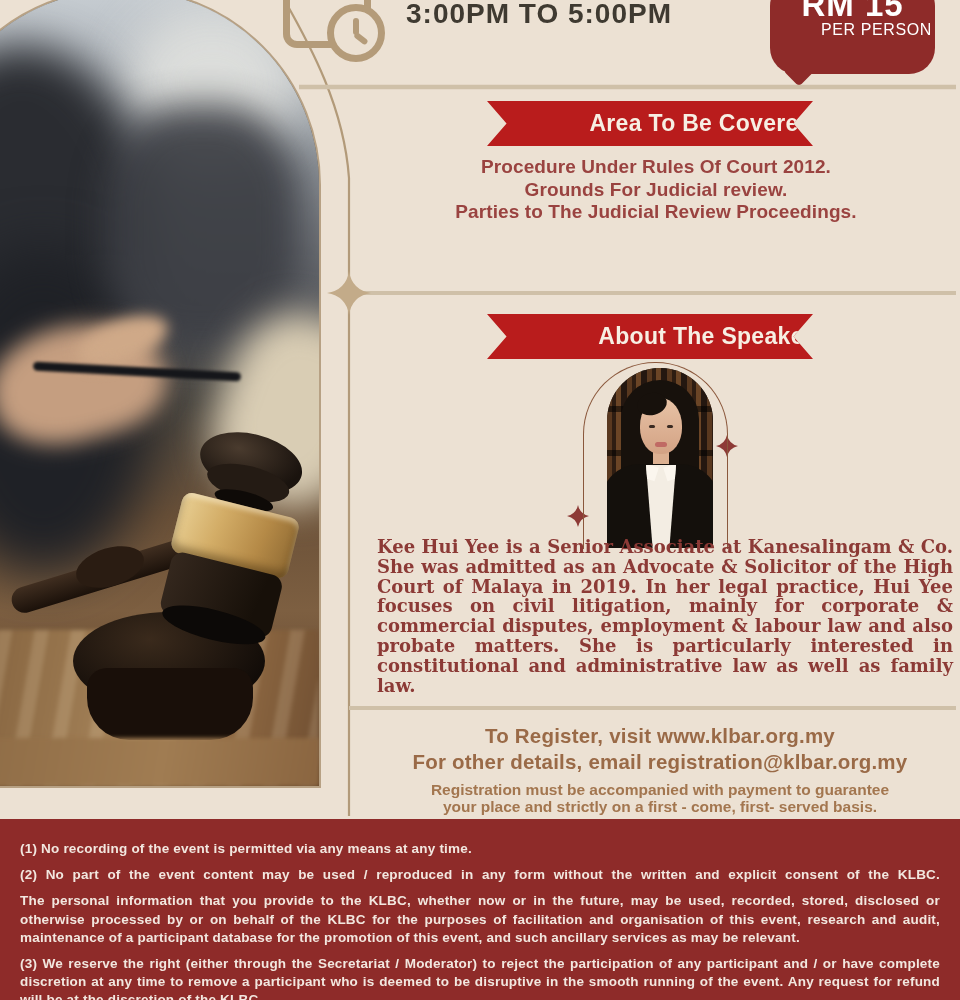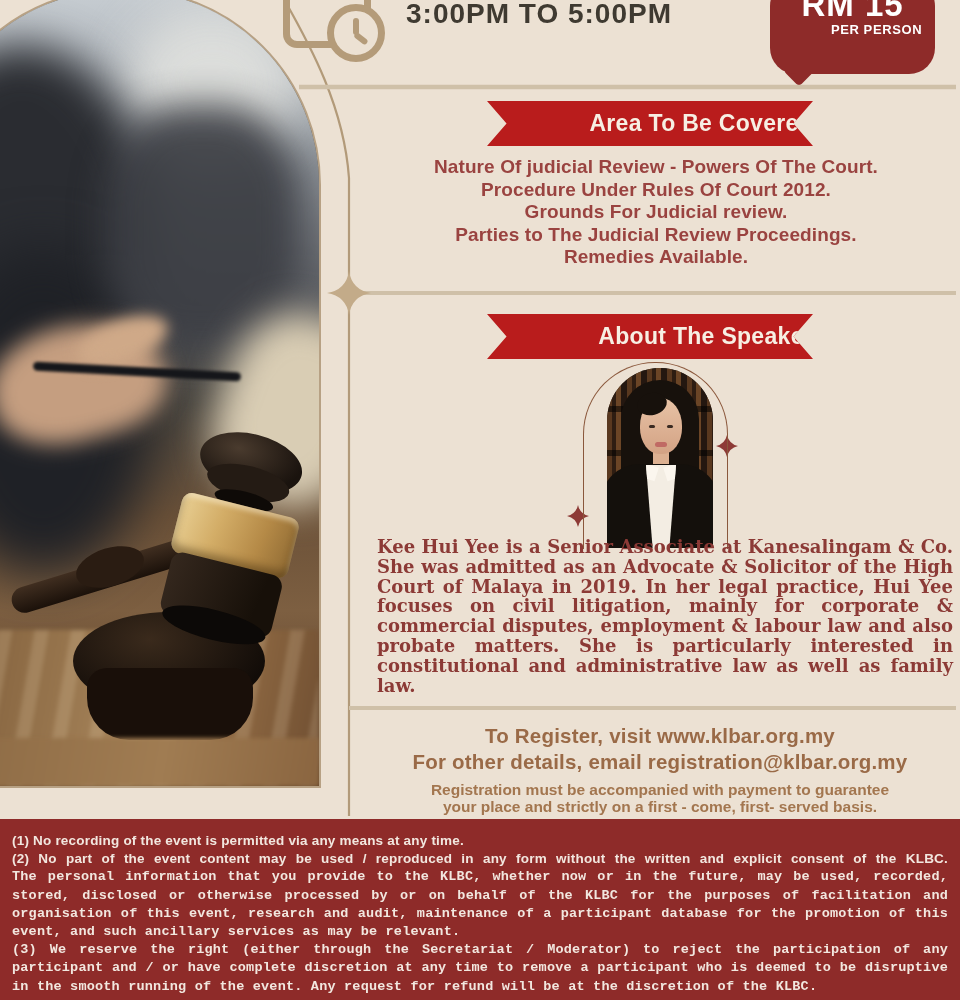--- a/index.html
+++ b/index.html
@@ -52,21 +52,21 @@
   .decor{position:absolute;inset:0;pointer-events:none;}
   
   .cal-body{position:absolute;left:283px;top:-22px;width:74px;height:56px;border:7px solid #b49b79;border-radius:14px;}
   .clock{position:absolute;left:327px;top:4px;width:44px;height:44px;border:7px solid #b49b79;border-radius:50%;background:#ece1d3;}
   .clock::before{content:"";position:absolute;left:19px;top:7px;width:6px;height:17px;background:#b49b79;border-radius:3px;}
   .clock::after{content:"";position:absolute;left:21px;top:20px;width:15px;height:6px;background:#b49b79;border-radius:3px;transform:rotate(38deg);transform-origin:left center;}
   .time-block{position:absolute;left:406px;top:-4px;color:#3f3a31;font-weight:800;font-size:28px;line-height:35px;letter-spacing:1px;}
   .price-badge{position:absolute;left:770px;top:-20px;width:165px;height:94px;background:#8e2b29;border-radius:26px;color:#fff;text-align:center;}
   .price-badge::after{content:"";position:absolute;left:18px;bottom:-8px;width:22px;height:22px;background:#8e2b29;transform:rotate(45deg);border-radius:4px;z-index:-1;}
   .price-amount{font-size:33px;font-weight:800;letter-spacing:1px;margin-top:8px;line-height:34px;}
-  .price-unit{font-size:13px;font-weight:700;letter-spacing:.6px;line-height:15px;margin-left:48px;}
+  .price-unit{font-size:16px;font-weight:400;letter-spacing:.6px;line-height:15px;margin-left:48px;}
   
   .ribbon{position:absolute;left:487px;width:326px;height:45px;background:#b91c1c;
     clip-path:polygon(0 0,100% 0,94% 50%,100% 100%,0 100%,6% 50%);
     display:flex;align-items:center;justify-content:flex-end;
     color:#f7efe3;font-size:23px;font-weight:800;letter-spacing:.3px;}
   .ribbon-area{top:101px;}
   .ribbon-speaker{top:314px;}
   
   .topics{position:absolute;left:352px;top:156px;width:608px;text-align:center;
     color:#9a4340;font-size:19px;font-weight:800;line-height:22.6px;letter-spacing:.1px;}
@@ -94,22 +94,22 @@
     font-family:"DejaVu Serif", serif;font-weight:bold;font-size:18px;line-height:19.8px;
     color:#8c3a36;text-align:justify;}
   
   .register{position:absolute;left:352px;top:723px;width:616px;text-align:center;}
   .reg-main{font-size:20.5px;font-weight:800;color:#9a6a47;line-height:26px;letter-spacing:.2px;}
   .reg-note{font-size:15.5px;font-weight:700;color:#a3764f;line-height:17px;margin-top:6px;}
   
   .footer{position:absolute;left:0;top:819px;width:960px;height:181px;background:#8e2b29;
     color:#f2e7df;font-size:13.5px;line-height:18.2px;letter-spacing:.2px;font-weight:600;
     box-sizing:border-box;padding:13px 12px 0 12px;}
-  .footer p{margin:0;}
-  .f-just{text-align:justify;font-family:Liberation Mono, monospace;}
+  .footer p{margin:8px;}
+  .f-just{text-align:justify;}
   .f-stretch{text-align:justify;text-align-last:justify;}
 </style>
 </head>
 <body>
 
 <div class="photo-arch">
   <div class="ph-bg"></div>
   <div class="blob-window"></div>
   <div class="blob-person"></div>
   <div class="blob-person2"></div>
@@ -152,25 +152,23 @@
 
 <div class="price-badge">
   <div class="price-amount">RM 15</div>
   <div class="price-unit">PER PERSON</div>
 </div>
 
 <div class="ribbon ribbon-area">
   <span>Area To Be Covered</span>
 </div>
 <div class="topics">
-  <div>Nature Of judicial Review - Powers Of The Court.</div>
   <div>Procedure Under Rules Of Court 2012.</div>
   <div>Grounds For Judicial review.</div>
   <div>Parties to The Judicial Review Proceedings.</div>
-  <div>Remedies Available.</div>
 </div>
 
 <div class="ribbon ribbon-speaker">
   <span>About The Speaker</span>
 </div>
 <div class="speaker-outline"></div>
 <div class="speaker-photo">
   <div class="sp-bg"></div>
   <div class="sp-hair"></div>
   <div class="sp-neck"></div>

